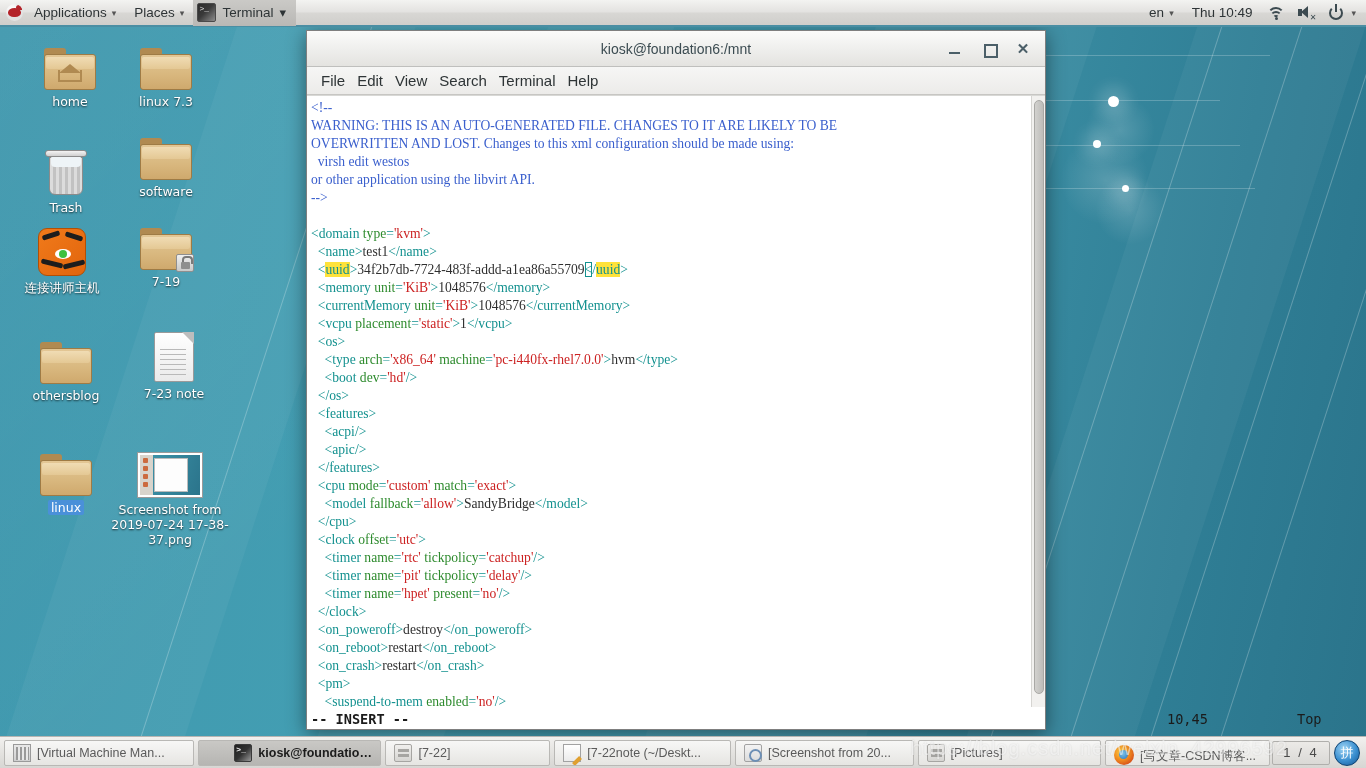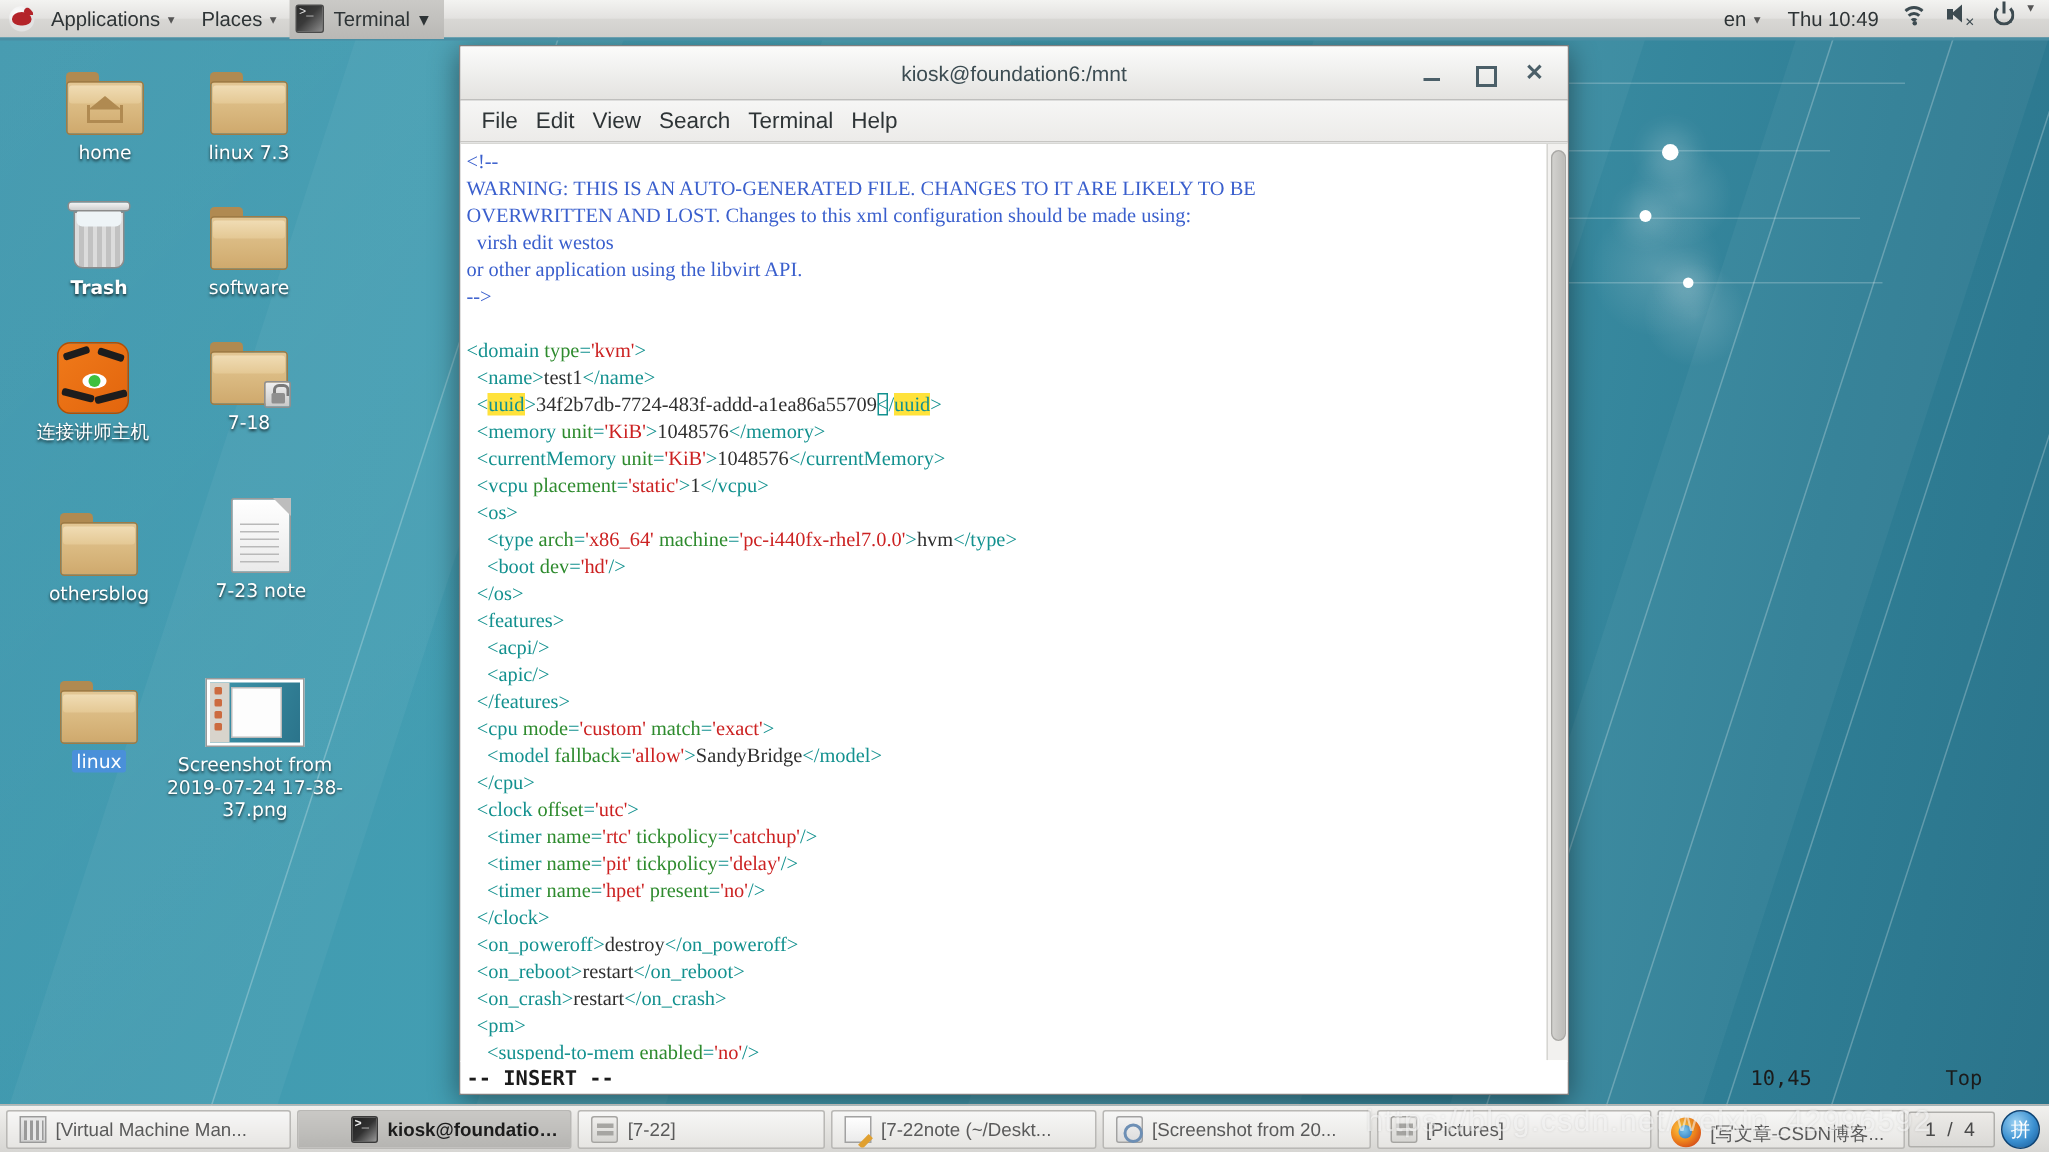--- a/index.html
+++ b/index.html
@@ -72,21 +72,21 @@
     box-shadow:inset 0 1px 0 rgba(255,255,255,.35);
   }
   .mini-term {
     width:19px; height:19px; border:1px solid #4a4a4a; border-radius:2px;
     background:linear-gradient(135deg,#2b2b2b 0%,#3a3a3a 45%,#8d8d8d 100%);
     position:relative; flex:none;
   }
   .mini-term::after{ content:">_"; position:absolute; left:1px; top:0px; font-size:8px;
     color:#e8e8e8; font-family:"Liberation Mono", monospace; }
 
-  #panel-right { margin-left:auto; display:flex; align-items:flex-start; padding-right:6px; }
+  #panel-right { margin-left:auto; display:flex; align-items:center; padding-right:6px; }
   .sysicon { width:20px; height:20px; margin:0 5px; position:relative; }
 
   
   .ic-wifi .arc { position:absolute; border:2px solid #3c4a50; border-bottom-color:transparent;
     border-left-color:transparent; border-right-color:transparent; border-radius:50%; }
   
   .ic-speaker .spk { position:absolute; left:2px; top:6px; width:4px; height:7px; background:#3c4a50; }
   .ic-speaker .cone { position:absolute; left:5px; top:3px; width:0; height:0;
     border-top:6px solid transparent; border-bottom:6px solid transparent; border-right:7px solid #3c4a50; }
   
@@ -393,21 +393,21 @@
     <div class="glyph">
       <div class="folder">
           <div class="tab"></div>
           <div class="body"></div>
           <div class="flap"></div>
         </div>
     </div>
     <span class="lbl">linux 7.3</span>
   </div>
 
-  <div class="dicon" style="left:10px;top:126px;font-weight:bold;">
+  <div class="dicon" style="left:10px;top:142px;">
     <div class="glyph">
       <div class="trash">
           <div class="can"></div>
           <div class="fill"></div>
           <div class="lid"></div>
         </div>
     </div>
     <span class="lbl">Trash</span>
   </div>
 
@@ -424,21 +424,21 @@
 
   <div class="dicon" style="left:110px;top:216px;">
     <div class="glyph">
       <div class="folder">
           <div class="tab"></div>
           <div class="body"></div>
           <div class="flap"></div>
           <div class="lock"></div>
         </div>
     </div>
-    <span class="lbl">7-18</span>
+    <span class="lbl">7-19</span>
   </div>
 
   <div class="dicon" style="left:6px;top:222px;">
     <div class="glyph">
       <div class="tiger">
         <span class="stripe" style="left:3px;top:4px;width:18px;height:5px;transform:rotate(-18deg);"></span>
         <span class="stripe" style="left:26px;top:5px;width:18px;height:5px;transform:rotate(18deg);"></span>
         <span class="stripe" style="left:2px;top:32px;width:22px;height:5px;transform:rotate(14deg);"></span>
         <span class="stripe" style="left:24px;top:33px;width:22px;height:5px;transform:rotate(-14deg);"></span>
         <span class="eye"></span>

